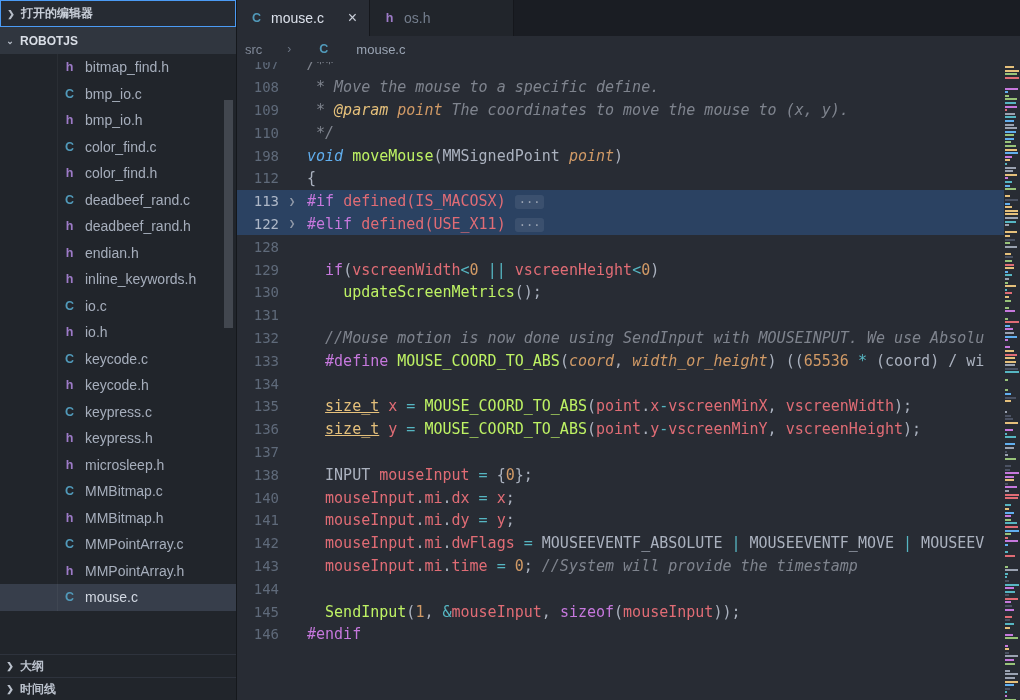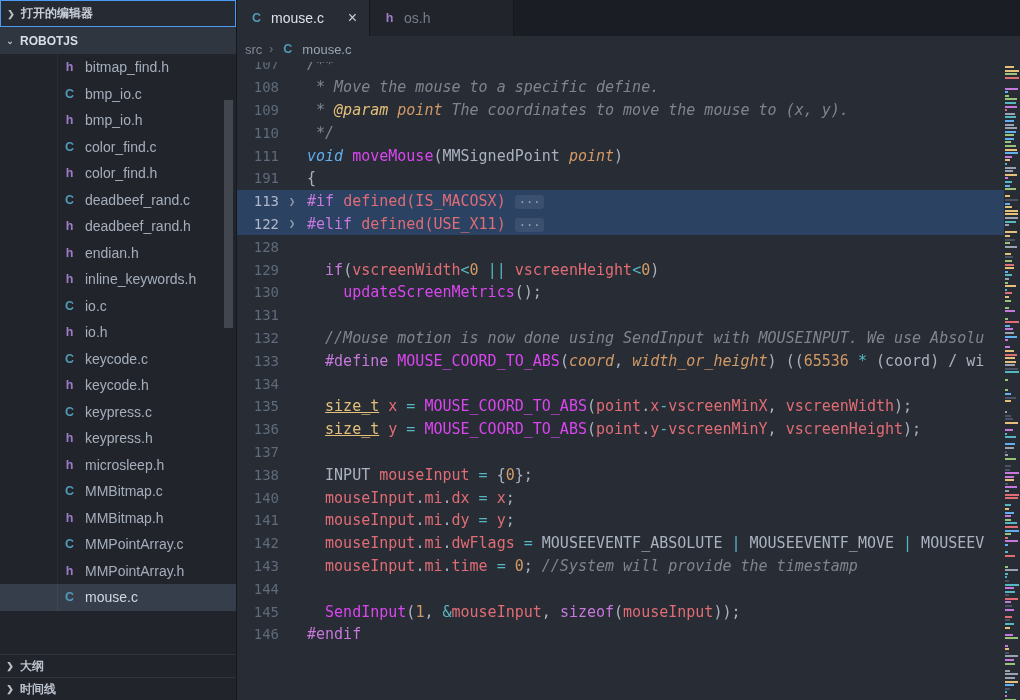--- a/index.html
+++ b/index.html
@@ -40,21 +40,21 @@
   .editor-pane { flex:1; min-width:0; display:flex; flex-direction:column; background:var(--editor-bg,#282c34); }
   .tabbar { height:36px; flex:none; background:#1a1d23; display:flex; }
   .tab { display:flex; align-items:center; padding:0 12px; font-size:14px; color:#747e8d;
          background:#21252b; border-right:1px solid #15171c; cursor:pointer; }
   .tab:nth-child(1) { width:133px; }
   .tab:nth-child(2) { width:144px; }
   .tab.active { background:#282c34; color:#dbe0ea; }
   .tab .ficon { margin-right:7px; }
   .tab-label { flex:1; }
   .tab .close { margin-left:10px; font-size:16px; color:#c9ced8; line-height:1; }
-  .breadcrumb { height:26px; flex:none; display:flex; align-items:center; gap:7px;
+  .breadcrumb { height:26px; flex:none; display:flex; align-items:center; gap:25px;
                 padding-left:8px; font-size:13px; color:#808998; background:#282c34; }
   .breadcrumb .ficon { margin:0; }
   .bc-sep { font-size:12px; color:#6d7685; }
   .bc-file { color:#9aa4b3; }
 
   
   .code-wrap { flex:1; display:flex; overflow:hidden; position:relative; }
   .code-lines { flex:1; min-width:0; margin-top:-9px; overflow:hidden; }
   .code-row { height:22.8px; display:flex; align-items:center;
               font-family:"DejaVu Sans Mono", monospace; font-size:15px; white-space:pre; }
@@ -64,21 +64,21 @@
   .foldcol { width:26px; flex:none; text-align:center; color:#9099a8; font-size:11px; }
   .ct { flex:1; min-width:0; overflow:hidden; white-space:pre; padding-left:2px; }
 
   .tk-def { color:#abb2bf; }
   .tk-cm  { color:#7f848e; font-style:italic; }
   .tk-doc { color:#e5c07b; font-style:italic; }
   .tk-docp{ color:#d19a66; font-style:italic; }
   .tk-kw  { color:#c678dd; }
   .tk-kwv { color:#61afef; font-style:italic; }
   .tk-ty  { color:#e5c07b; text-decoration:underline; }
-  .tk-fn  { color:#d946ef; }
+  .tk-fn  { color:#bef264; }
   .tk-var { color:#e06c75; }
   .tk-num { color:#d19a66; }
   .tk-op  { color:#56b6c2; }
   .tk-pp  { color:#c678dd; }
   .tk-ppc { color:#e06c75; }
   .tk-parm{ color:#d19a66; font-style:italic; }
   .tk-ellipsis { color:#9aa3b2; background:rgba(255,255,255,.08); border-radius:3px;
                  padding:0 4px; font-size:12px; }
 
   
@@ -222,22 +222,22 @@
       <span class="ficon c">C</span>
       <span class="bc-file">mouse.c</span>
     </div>
 
     <div class="code-wrap">
       <div class="code-lines">
           <div class="code-row"><span class="ln">107</span><span class="foldcol"></span><span class="ct"><span class="tk-cm">/**</span></span></div>
           <div class="code-row"><span class="ln">108</span><span class="foldcol"></span><span class="ct"><span class="tk-cm"> * Move the mouse to a specific define.</span></span></div>
           <div class="code-row"><span class="ln">109</span><span class="foldcol"></span><span class="ct"><span class="tk-cm"> * </span><span class="tk-doc">@param</span><span class="tk-cm"> </span><span class="tk-docp">point</span><span class="tk-cm"> The coordinates to move the mouse to (x, y).</span></span></div>
           <div class="code-row"><span class="ln">110</span><span class="foldcol"></span><span class="ct"><span class="tk-cm"> */</span></span></div>
-          <div class="code-row"><span class="ln">111</span><span class="foldcol"></span><span class="ct"><span class="tk-kwv">void</span><span class="tk-def"> </span><span class="tk-fn">moveMouse</span><span class="tk-def">(MMSignedPoint </span><span class="tk-parm">point</span><span class="tk-def">)</span></span></div>
-          <div class="code-row"><span class="ln">191</span><span class="foldcol"></span><span class="ct"><span class="tk-def">{</span></span></div>
+          <div class="code-row"><span class="ln">198</span><span class="foldcol"></span><span class="ct"><span class="tk-kwv">void</span><span class="tk-def"> </span><span class="tk-fn">moveMouse</span><span class="tk-def">(MMSignedPoint </span><span class="tk-parm">point</span><span class="tk-def">)</span></span></div>
+          <div class="code-row"><span class="ln">112</span><span class="foldcol"></span><span class="ct"><span class="tk-def">{</span></span></div>
           <div class="code-row hl"><span class="ln">113</span><span class="foldcol">❯</span><span class="ct"><span class="tk-pp">#if </span><span class="tk-ppc">defined(IS_MACOSX)</span><span class="tk-def"> </span><span class="tk-ellipsis">···</span></span></div>
           <div class="code-row hl"><span class="ln">122</span><span class="foldcol">❯</span><span class="ct"><span class="tk-pp">#elif </span><span class="tk-ppc">defined(USE_X11)</span><span class="tk-def"> </span><span class="tk-ellipsis">···</span></span></div>
           <div class="code-row"><span class="ln">128</span><span class="foldcol"></span><span class="ct"></span></div>
           <div class="code-row"><span class="ln">129</span><span class="foldcol"></span><span class="ct"><span class="tk-def">  </span><span class="tk-kw">if</span><span class="tk-def">(</span><span class="tk-var">vscreenWidth</span><span class="tk-op">&lt;</span><span class="tk-num">0</span><span class="tk-def"> </span><span class="tk-op">||</span><span class="tk-def"> </span><span class="tk-var">vscreenHeight</span><span class="tk-op">&lt;</span><span class="tk-num">0</span><span class="tk-def">)</span></span></div>
           <div class="code-row"><span class="ln">130</span><span class="foldcol"></span><span class="ct"><span class="tk-def">    </span><span class="tk-fn">updateScreenMetrics</span><span class="tk-def">();</span></span></div>
           <div class="code-row"><span class="ln">131</span><span class="foldcol"></span><span class="ct"></span></div>
           <div class="code-row"><span class="ln">132</span><span class="foldcol"></span><span class="ct"><span class="tk-def">  </span><span class="tk-cm">//Mouse motion is now done using SendInput with MOUSEINPUT. We use Absolu</span></span></div>
           <div class="code-row"><span class="ln">133</span><span class="foldcol"></span><span class="ct"><span class="tk-def">  </span><span class="tk-pp">#define</span><span class="tk-def"> </span><span class="tk-fn">MOUSE_COORD_TO_ABS</span><span class="tk-def">(</span><span class="tk-parm">coord</span><span class="tk-def">, </span><span class="tk-parm">width_or_height</span><span class="tk-def">) </span><span class="tk-def">((</span><span class="tk-num">65536</span><span class="tk-def"> </span><span class="tk-op">*</span><span class="tk-def"> (coord) / wi</span></span></div>
           <div class="code-row"><span class="ln">134</span><span class="foldcol"></span><span class="ct"></span></div>
           <div class="code-row"><span class="ln">135</span><span class="foldcol"></span><span class="ct"><span class="tk-def">  </span><span class="tk-ty">size_t</span><span class="tk-def"> </span><span class="tk-var">x</span><span class="tk-def"> </span><span class="tk-op">=</span><span class="tk-def"> </span><span class="tk-fn">MOUSE_COORD_TO_ABS</span><span class="tk-def">(</span><span class="tk-var">point</span><span class="tk-def">.</span><span class="tk-var">x</span><span class="tk-op">-</span><span class="tk-var">vscreenMinX</span><span class="tk-def">, </span><span class="tk-var">vscreenWidth</span><span class="tk-def">);</span></span></div>

